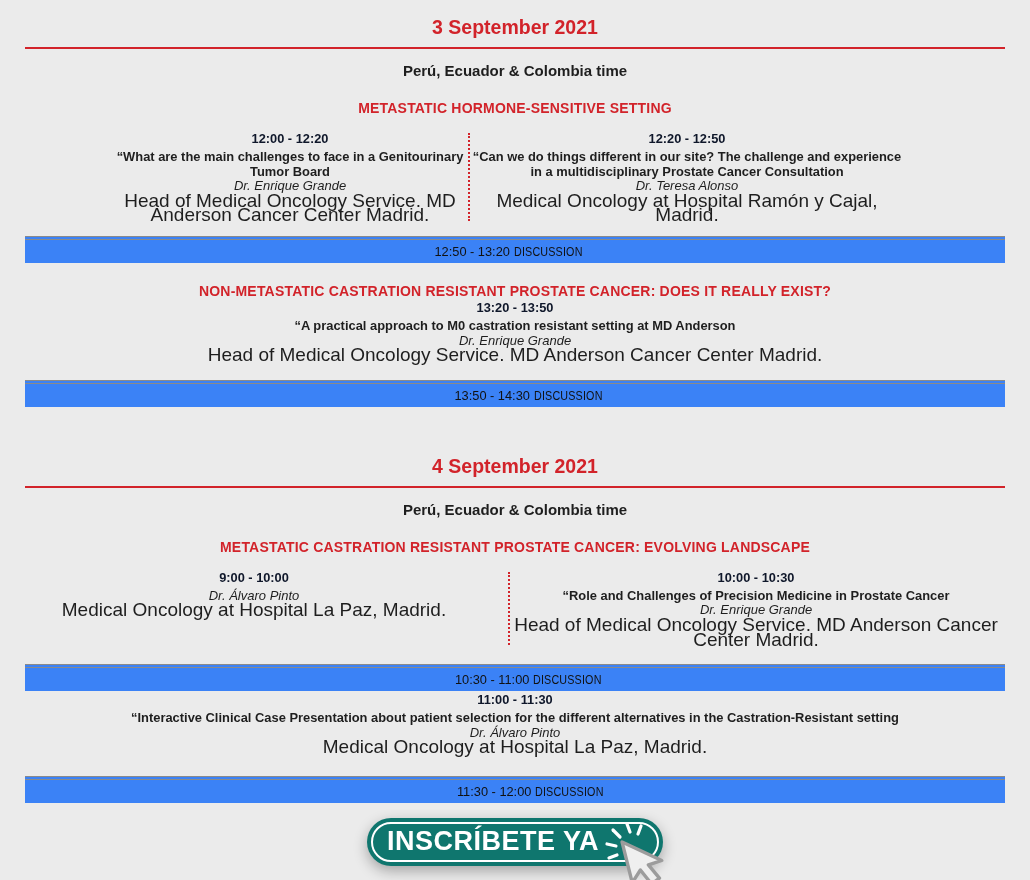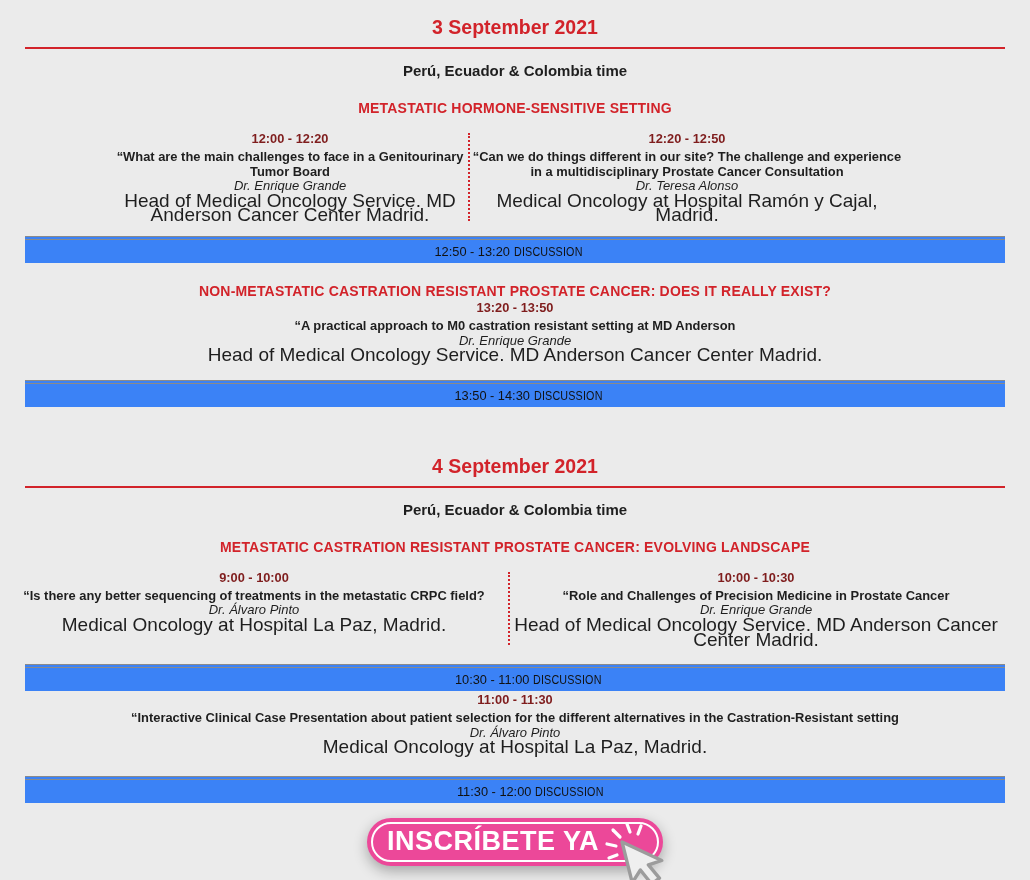--- a/index.html
+++ b/index.html
@@ -39,21 +39,21 @@
   .cols-d1 .col-l{width:356px;}
   .cols-d1 .col-r{width:434px;}
   .cols-d2 .col-l{width:508px;}
   .cols-d2 .col-r{width:492px;}
   .col{text-align:center;}
   .vdiv{
     width:0;border-left:2px dotted #d2232a;
     margin:2px 0 2px 0;align-self:stretch;
   }
   .session .time{
-    color:#7f1d1d;font-weight:bold;font-size:12.8px;
+    color:#0f172a;font-weight:bold;font-size:12.8px;
     margin-bottom:4px;
   }
   .session .stitle{font-weight:bold;font-size:12.9px;line-height:14.6px;}
   .session .speaker{font-style:italic;font-size:13px;line-height:14.6px;}
   .session .affil{font-size:19px;line-height:14.6px;}
   .session.single{text-align:center;margin-top:1px;padding:0 25px;}
 
   .disc-bar{
     margin:13px 25px 0 25px;
     background:#3b82f6;
@@ -66,21 +66,21 @@
     display:inline-block;margin-left:4px;
     transform:scaleX(0.84);transform-origin:left center;
     letter-spacing:0.2px;
   }
   .disc-bar.b2{margin-top:17px;padding-left:40px;}
 
   .register-wrap{position:relative;width:296px;margin:15px auto 0 auto;}
   .register{
     position:relative;display:block;
     width:296px;height:48px;
-    background:#ec4899;
+    background:#0f766e;
     border:none;border-radius:26px;
     box-shadow:0 5px 14px rgba(0,0,0,0.30);
     cursor:pointer;
   }
   .register::before{
     content:"";position:absolute;inset:4px;
     border:2px solid #fff;border-radius:21px;
     pointer-events:none;
   }
   .register .rlabel{
@@ -145,21 +145,20 @@
   <div class="day day2">
     <div class="date-title">4 September 2021</div>
     <div class="rule"></div>
     <div class="tz">Perú, Ecuador &amp; Colombia time</div>
 
     <div class="topic">METASTATIC CASTRATION RESISTANT PROSTATE CANCER: EVOLVING LANDSCAPE</div>
 
     <div class="cols cols-d2">
       <div class="col col-l session">
         <div class="time">9:00 - 10:00</div>
-        <div class="stitle">“Is there any better sequencing of treatments in the metastatic CRPC field?</div>
         <div class="speaker">Dr. Álvaro Pinto</div>
         <div class="affil">Medical Oncology at Hospital La Paz, Madrid.</div>
       </div>
       <div class="vdiv"></div>
       <div class="col col-r session">
         <div class="time">10:00 - 10:30</div>
         <div class="stitle">“Role and Challenges of Precision Medicine in Prostate Cancer</div>
         <div class="speaker">Dr. Enrique Grande</div>
         <div class="affil">Head of Medical Oncology Service. MD Anderson Cancer Center Madrid.</div>
       </div>

